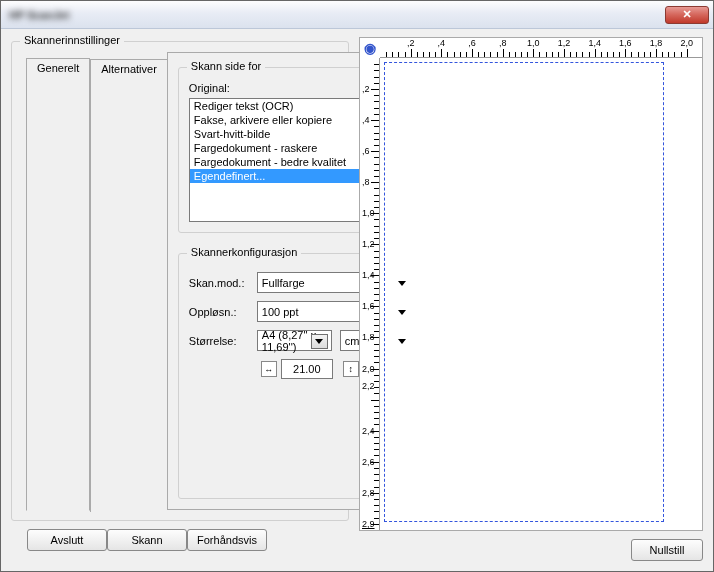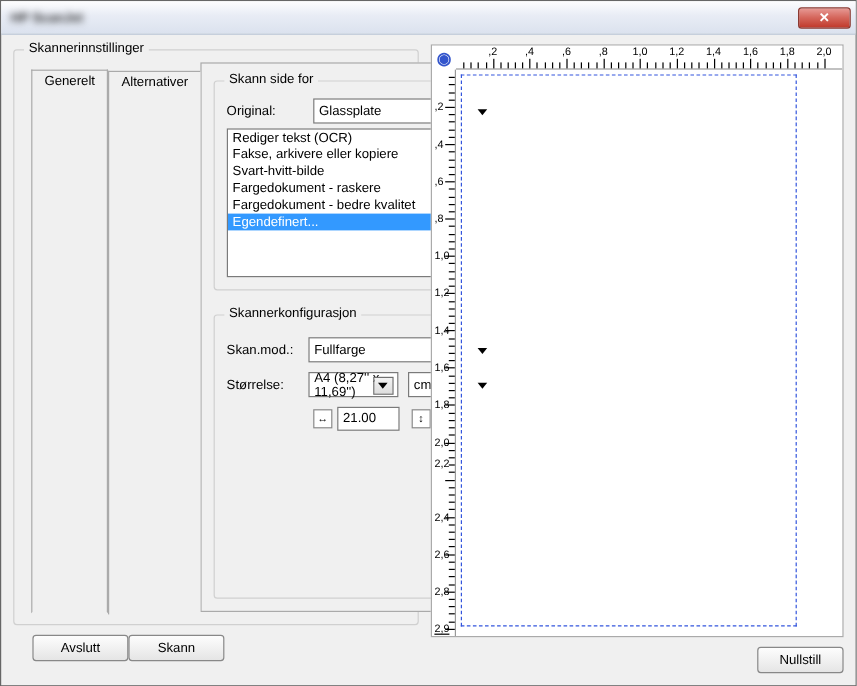--- a/index.html
+++ b/index.html
@@ -23,21 +23,21 @@
 .select{flex:1;height:21px;border:1px solid #7a7a7a;background:#fff;display:flex;align-items:center;padding:0 4px 0 4px;position:relative;cursor:pointer}
 .select::after{content:"";position:absolute;right:3px;top:3px;width:15px;height:13px;background:linear-gradient(#f3f3f3,#ddd);border:1px solid #707070}
 .select::before{content:"";position:absolute;right:8px;top:8px;border-left:4px solid transparent;border-right:4px solid transparent;border-top:5px solid #000;z-index:1}
 .listbox{border:1px solid #7a7a7a;background:#fff;height:124px;overflow:hidden}
 .listitem{padding:1px 4px;cursor:pointer}
 .listitem.selected{background:#3399ff;color:#fff}
 .btnrow{display:flex;justify-content:flex-end;gap:8px;margin-top:6px}
 .btn{min-width:72px;height:22px;border:1px solid #888;background:linear-gradient(#fdfdfd,#e5e5e5);cursor:pointer;display:flex;align-items:center;justify-content:center;border-radius:3px}
 .btn.disabled{color:#999;border-color:#bbb;cursor:default}
 .smallselect{width:44px}
-.input{width:52px;height:20px;border:1px solid #7a7a7a;background:#fff;padding:0 4px;text-align:right;display:flex;align-items:center;justify-content:flex-start}
+.input{width:52px;height:20px;border:1px solid #7a7a7a;background:#fff;padding:0 4px;text-align:right;display:flex;align-items:center;justify-content:center}
 .dimicon{width:16px;height:16px;border:1px solid #888;background:#fff;display:flex;align-items:center;justify-content:center;font-size:9px}
 .bottombar{display:flex;padding:8px 10px 10px 16px}
 .bottombar .btn{min-width:80px}
 .preview{border:1px solid #aaa;background:#fff;flex:1;position:relative;overflow:hidden}
 .ruler-h{position:absolute;top:0;left:20px;right:0;height:20px;border-bottom:1px solid #999;background:#fff}
 .ruler-v{position:absolute;top:20px;left:0;width:20px;bottom:0;border-right:1px solid #999;background:#fff}
 .ruler-h .tick{position:absolute;bottom:0;width:1px;height:5px;background:#000}
 .ruler-h .tick.major{height:8px}
 .ruler-h .num{position:absolute;top:0;font-size:9px;transform:translateX(-50%)}
 .ruler-v .tick{position:absolute;right:0;height:1px;width:5px;background:#000}
@@ -70,40 +70,43 @@
         <div class="tabs">
           <div class="tab active"><span>Generelt</span></div>
           <div class="tab"><span>Alternativer</span></div>
         </div>
         <div class="tabcontent">
 
           <div class="groupbox">
             <div class="grouplabel">Skann side for</div>
             <div class="row">
               <span class="label">Original:</span>
-              <div class="select">
-                  <span>Glassplate</span>
-                </div>
             </div>
             <div class="listbox" id="presetList">
                 <div class="listitem">Rediger tekst (OCR)</div>
                 <div class="listitem">Fakse, arkivere eller kopiere</div>
                 <div class="listitem">Svart-hvitt-bilde</div>
                 <div class="listitem">Fargedokument - raskere</div>
                 <div class="listitem">Fargedokument - bedre kvalitet</div>
                 <div class="listitem selected">Egendefinert...</div>
               </div>
           </div>
 
           <div class="groupbox config-group" style="flex:1">
             <div class="grouplabel">Skannerkonfigurasjon</div>
             <div class="config-row">
               <span class="config-label">Skan.mod.:</span>
               <div class="select">
                   <span>Fullfarge</span>
+                </div>
+            </div>
+            <div class="config-row">
+              <span class="config-label">Oppløsn.:</span>
+              <div class="select">
+                  <span>100 ppt</span>
                 </div>
             </div>
             <div class="config-row">
               <span class="config-label">Størrelse:</span>
               <div class="select" style="flex:1">
                   <span>A4 (8,27'' x 11,69'')</span>
                 </div>
               <div class="select smallselect">
                   <span>cm</span>
                 </div>
@@ -125,20 +128,23 @@
           </div>
 
         </div>
       </div>
       <div class="bottombar">
         <div class="btn">
             <span>Avslutt</span>
           </div>
         <div class="btn">
             <span>Skann</span>
+          </div>
+        <div class="btn">
+            <span>Forhåndsvis</span>
           </div>
       </div>
     </div>
 
     <div class="right">
       <div class="preview">
         <div class="corner">◉</div>
         <div class="ruler-h" id="rulerH">
             <div class="tick major" style="left: 30.6667px;"></div>
             <div class="num" style="left: 30.6667px;">,2</div>

